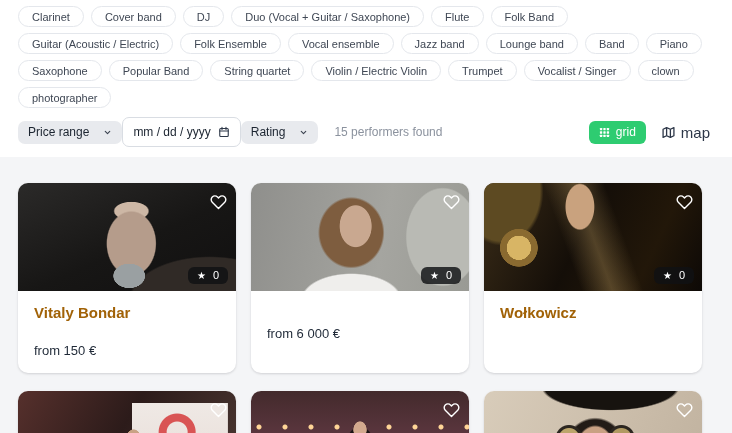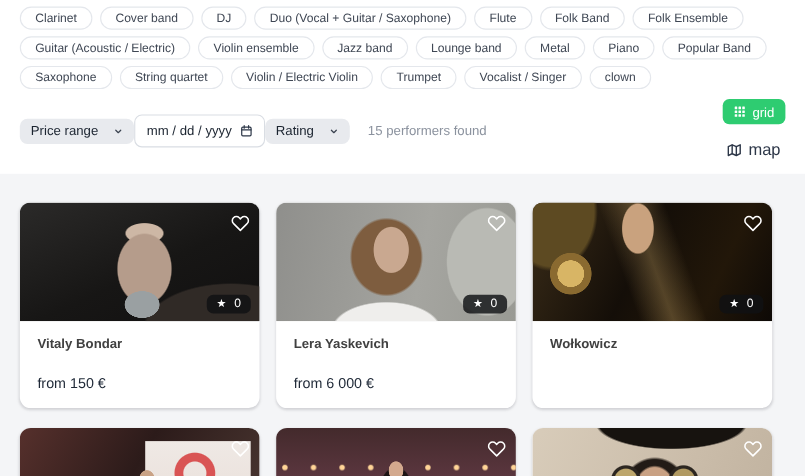--- a/index.html
+++ b/index.html
@@ -17,21 +17,21 @@
   
   .filter-bar { margin-top:9px; padding:0 18px; display:flex; align-items:center; gap:0; }
   .select { display:inline-flex; align-items:center; gap:14px; height:23px; padding:0 10px;
             background:#e8eaee; border:none; border-radius:7px; font-size:12px; color:#1b2430;
             cursor:pointer; }
   .select svg { display:block; }
   .date-input { display:inline-flex; align-items:center; gap:7px; height:24px; padding:14px 10px;
                 background:#fff; border:1px solid #d9dde3; border-radius:7px;
                 font-size:12px; color:#1b2430; cursor:text; }
   .results { font-size:12px; color:#8b929e; margin-left:16px; }
-  .view-toggle { margin-left:auto; display:flex; align-items:center; gap:12px;flex-direction:column; }
+  .view-toggle { margin-left:auto; display:flex; align-items:flex-start; gap:12px; }
   .grid-btn { display:inline-flex; align-items:center; gap:6px; height:23px; padding:0 10px;
               background:#2ecc71; color:#fff; border:none; border-radius:6px;
               font-size:12px; cursor:pointer; font-family:"Liberation Sans", sans-serif; }
   .map-btn { display:inline-flex; align-items:center; gap:6px; height:23px; padding:0 4px;
              background:transparent; color:#2d3748; border:none; font-size:15px; cursor:pointer;
              font-family:"Liberation Sans", sans-serif; }
 
   
   .content { margin-top:10px; background:#f4f5f7; padding:26px 18px 20px 18px; height:315px; }
   .cards { display:grid; grid-template-columns:repeat(3,218px); gap:18px 15px; }
@@ -39,21 +39,21 @@
           box-shadow:0 1px 3px rgba(20,24,31,.10), 0 1px 2px rgba(20,24,31,.06); cursor:pointer; }
   .card-media { position:relative; height:108px; overflow:hidden; }
   .photo { position:absolute; inset:0; }
   .fav { position:absolute; top:7px; right:7px; width:22px; height:22px; background:transparent;
          border:none; cursor:pointer; display:flex; align-items:center; justify-content:center; }
   .rating-badge { position:absolute; right:8px; bottom:7px; display:flex; align-items:center;
                   gap:7px; background:rgba(16,17,20,.82); border-radius:6px; padding:3px 9px; }
   .rating-badge .star { color:#fff; font-size:10px; line-height:1; }
   .rating-badge .val { color:#fff; font-size:11px; line-height:1; }
   .card-body { padding:13px 16px 15px 16px; }
-  .p-name { font-size:12px; font-weight:700; color:#404040; }
+  .p-name { font-size:15px; font-weight:700; color:#a16207; }
   .p-price { font-size:13px; color:#1f2937; margin-top:22px; }
 
   
   .photo-1 { background:
       radial-gradient(ellipse 26px 20px at 51% 86%, #9aa0a2 0 60%, transparent 62%),
       radial-gradient(ellipse 40px 52px at 52% 56%, #b59c8b 0 60%, transparent 63%),
       radial-gradient(ellipse 30px 16px at 52% 26%, #cdb7a5 0 55%, transparent 60%),
       radial-gradient(ellipse 130px 70px at 88% 108%, #302a26 0 60%, transparent 62%),
       linear-gradient(155deg, #2b2a29 0%, #171615 55%, #111010 100%); }
   .photo-2 { background:
@@ -96,34 +96,35 @@
 
 <div class="page">
 
   <div class="tags">
     <button class="chip">Clarinet</button>
     <button class="chip">Cover band</button>
     <button class="chip">DJ</button>
     <button class="chip">Duo (Vocal + Guitar / Saxophone)</button>
     <button class="chip">Flute</button>
     <button class="chip">Folk Band</button>
+    <button class="chip">Guitar (Acoustic / Electric)</button>
     <button class="chip">Folk Ensemble</button>
-    <button class="chip">Guitar (Acoustic / Electric)</button>
-    <button class="chip">Violin ensemble</button>
+    <button class="chip">Vocal ensemble</button>
     <button class="chip">Jazz band</button>
     <button class="chip">Lounge band</button>
-    <button class="chip">Metal</button>
+    <button class="chip">Band</button>
     <button class="chip">Piano</button>
+    <button class="chip">Saxophone</button>
     <button class="chip">Popular Band</button>
-    <button class="chip">Saxophone</button>
     <button class="chip">String quartet</button>
     <button class="chip">Violin / Electric Violin</button>
     <button class="chip">Trumpet</button>
     <button class="chip">Vocalist / Singer</button>
     <button class="chip">clown</button>
+    <button class="chip">photographer</button>
   </div>
 
   <div class="filter-bar">
     <div class="select">
       <span>Price range</span>
       <svg width="9" height="9" viewBox="0 0 24 24" fill="none" stroke="#3b4350" stroke-width="3" stroke-linecap="round" stroke-linejoin="round">
           <path d="M6 9l6 6 6-6"></path>
         </svg>
     </div>
 
@@ -198,21 +199,20 @@
             <svg width="17" height="17" viewBox="0 0 24 24" fill="none" stroke="#fff" stroke-width="2" stroke-linecap="round" stroke-linejoin="round">
                 <path d="M20.8 5.6a5.2 5.2 0 0 0-7.4 0L12 7l-1.4-1.4a5.2 5.2 0 1 0-7.4 7.4l1.4 1.4L12 21.8l7.4-7.4 1.4-1.4a5.2 5.2 0 0 0 0-7.4z"></path>
               </svg>
           </button>
           <div class="rating-badge">
             <span class="star">★</span>
             <span class="val">0</span>
           </div>
         </div>
         <div class="card-body">
-          <h3 class="p-name">Lera Yaskevich</h3>
           <div class="p-price">from 6 000 €</div>
         </div>
       </article>
 
       <article class="card">
         <div class="card-media">
           <div class="photo photo-3"></div>
           <button class="fav">
             <svg width="17" height="17" viewBox="0 0 24 24" fill="none" stroke="#fff" stroke-width="2" stroke-linecap="round" stroke-linejoin="round">
                 <path d="M20.8 5.6a5.2 5.2 0 0 0-7.4 0L12 7l-1.4-1.4a5.2 5.2 0 1 0-7.4 7.4l1.4 1.4L12 21.8l7.4-7.4 1.4-1.4a5.2 5.2 0 0 0 0-7.4z"></path>

